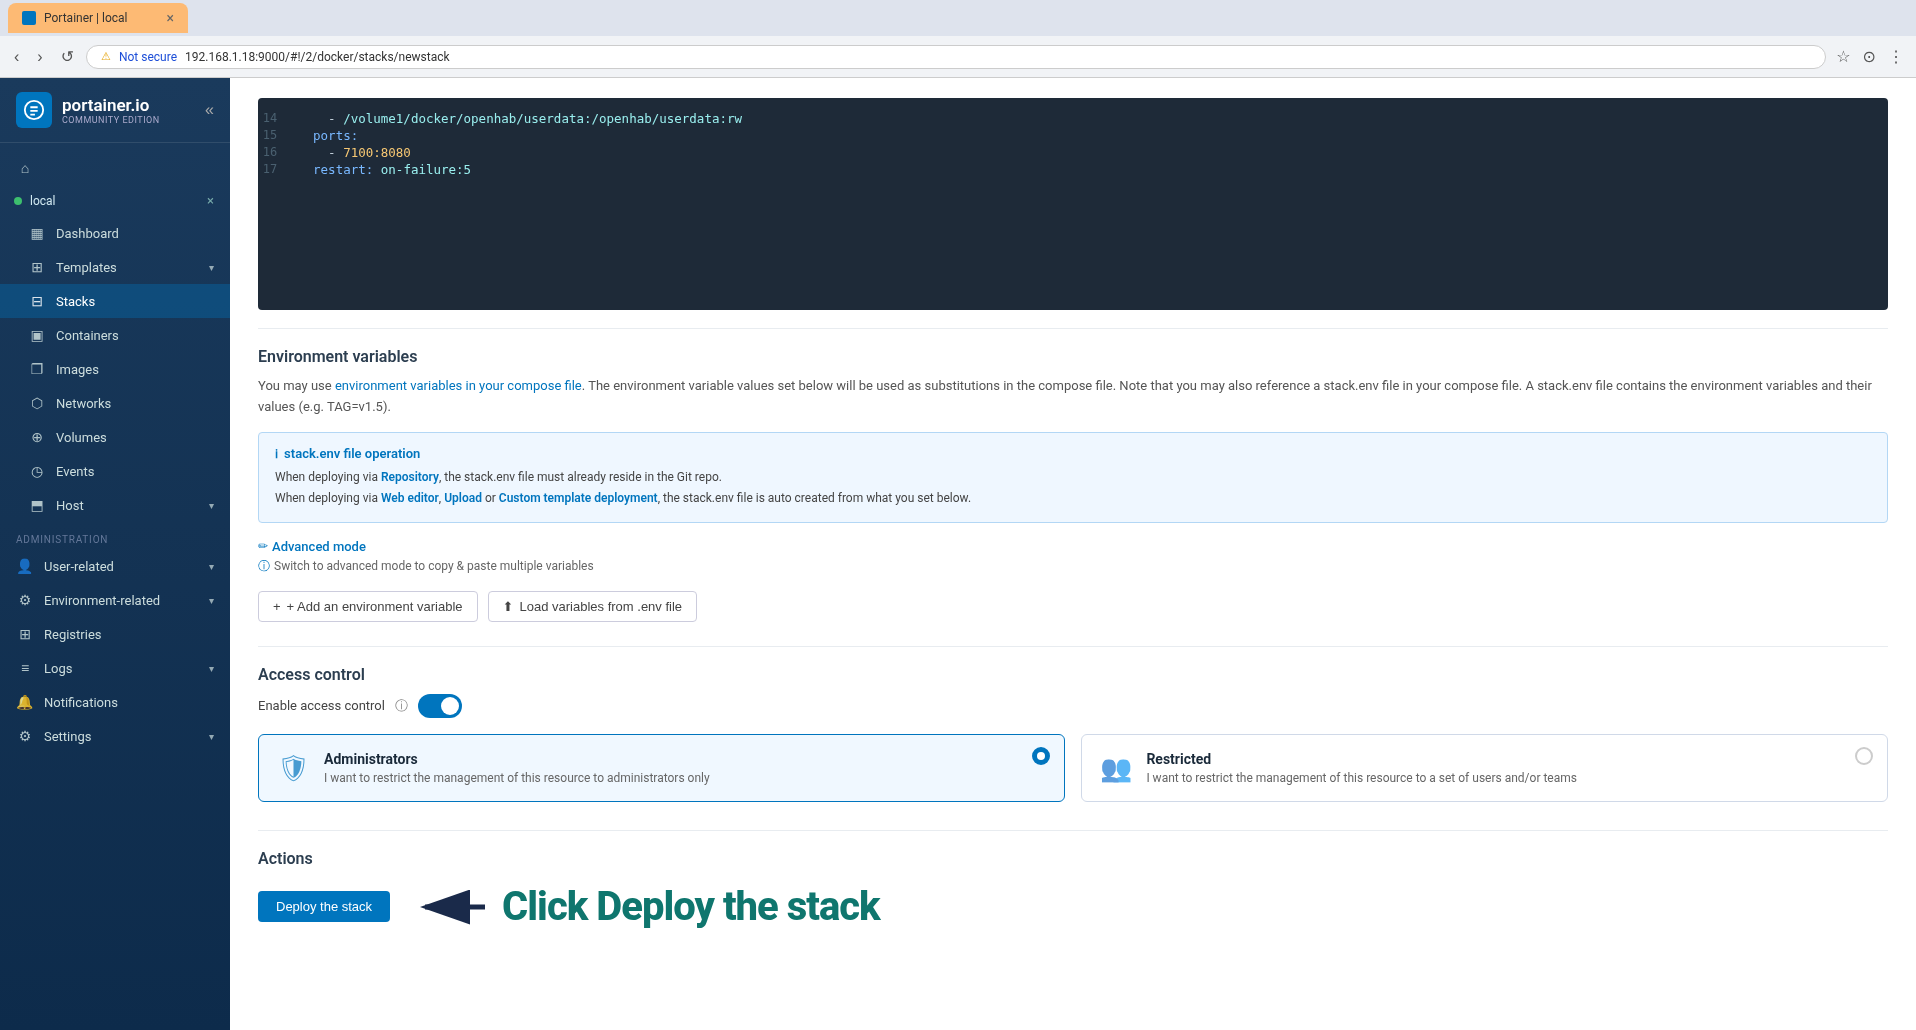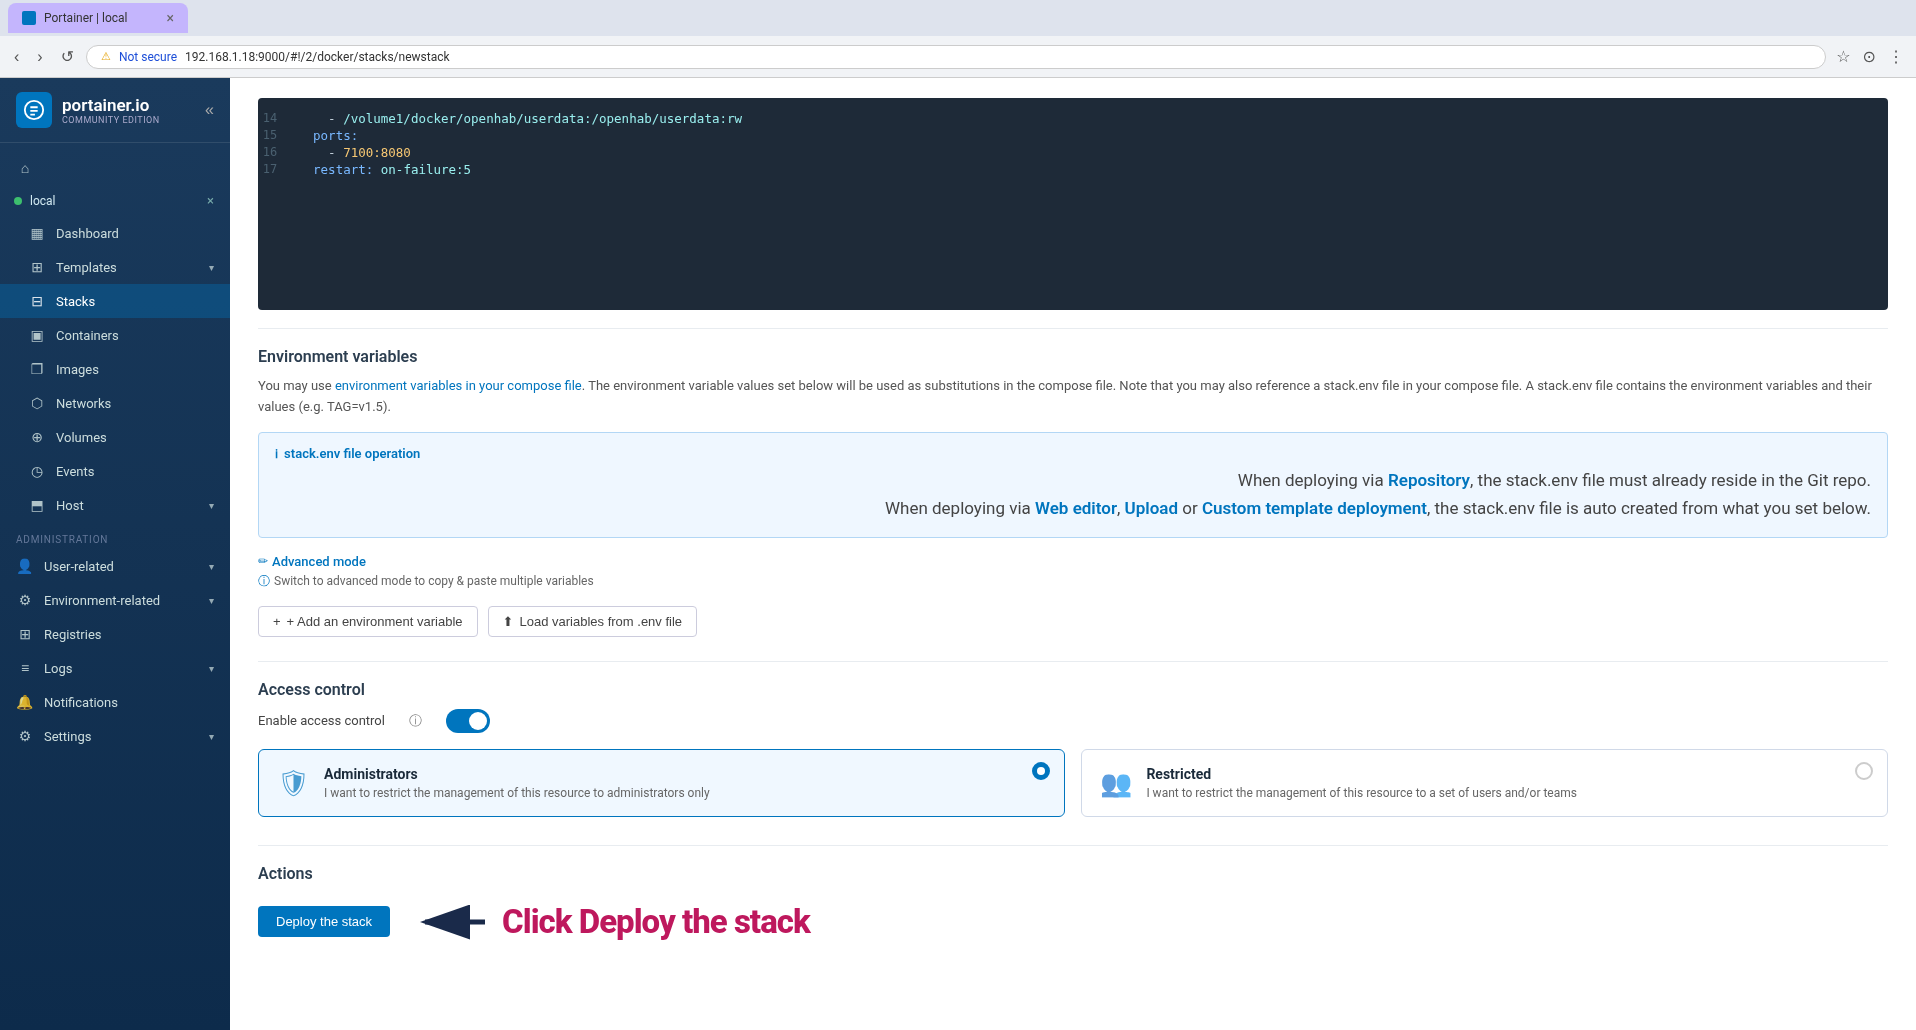--- a/index.html
+++ b/index.html
@@ -1,21 +1,21 @@
 <!DOCTYPE html>
 <html><head>
   <meta charset="utf-8">
   <style>
     * { box-sizing: border-box; margin: 0; padding: 0; }
     body { font-family: -apple-system, BlinkMacSystemFont, 'Segoe UI', Roboto, sans-serif; font-size: 13px; background: #f0f4f8; display: flex; flex-direction: column; height: 100vh; overflow: hidden; }
 
     
     .browser-chrome { background: #dee3ed; padding: 6px 8px; display: flex; align-items: center; gap: 8px; height: 36px; }
     .browser-tabs { display: flex; align-items: flex-end; gap: 2px; }
-    .browser-tab { background: #c4b5fd; border-radius: 8px 8px 0 0; padding: 6px 14px; font-size: 12px; color: #333; display: flex; align-items: center; gap: 8px; min-width: 180px; height: 30px; }
+    .browser-tab { background: #fdba74; border-radius: 8px 8px 0 0; padding: 6px 14px; font-size: 12px; color: #333; display: flex; align-items: center; gap: 8px; min-width: 180px; height: 30px; }
     .browser-tab-favicon { width: 14px; height: 14px; background: #0075be; border-radius: 2px; }
     .browser-tab-close { margin-left: auto; color: #666; cursor: pointer; font-size: 14px; }
     .browser-nav { background: #f1f3f6; padding: 4px 8px; display: flex; align-items: center; gap: 6px; height: 42px; border-bottom: 1px solid #ccc; }
     .nav-btn { background: none; border: none; font-size: 16px; color: #555; cursor: pointer; padding: 4px 6px; border-radius: 4px; }
     .address-bar { flex: 1; display: flex; align-items: center; background: #fff; border: 1px solid #ccc; border-radius: 20px; padding: 4px 14px; gap: 8px; font-size: 12px; color: #333; }
     .address-lock { font-size: 11px; color: #e6a817; }
     .address-text { color: #333; }
     .nav-icons { display: flex; gap: 4px; }
     .nav-icon-btn { background: none; border: none; font-size: 16px; color: #555; cursor: pointer; padding: 4px; }
 
@@ -63,37 +63,37 @@
     .section-title { font-size: 16px; font-weight: 600; color: #2c3e50; margin-bottom: 10px; }
 
     
     .info-text { color: #555; font-size: 13px; line-height: 1.6; margin-bottom: 14px; }
     .info-link { color: #0075be; text-decoration: none; }
 
     
     .info-box { background: #eff7ff; border: 1px solid #b3d7f5; border-radius: 4px; padding: 12px 16px; margin-bottom: 16px; }
     .info-box-title { color: #0075be; font-weight: 600; font-size: 13px; margin-bottom: 6px; display: flex; align-items: center; gap: 6px; }
     .info-box-title-icon { font-size: 12px; }
-    .info-box-line { font-size: 17px; color: #444; margin-bottom: 3px; line-height: 1.5; text-align: right; }
+    .info-box-line { font-size: 12px; color: #444; margin-bottom: 3px; line-height: 1.5; }
     .info-box-line strong { color: #0075be; font-weight: 600; }
 
     
     .advanced-mode-row { display: flex; align-items: center; gap: 6px; margin-bottom: 4px; }
     .advanced-mode-link { color: #0075be; font-size: 13px; font-weight: 500; display: flex; align-items: center; gap: 4px; cursor: pointer; }
     .advanced-mode-icon { font-size: 12px; }
     .switch-mode-text { color: #666; font-size: 12px; display: flex; align-items: center; gap: 4px; margin-bottom: 16px; }
     .switch-mode-icon { color: #0075be; }
 
     
     .btn-row { display: flex; gap: 10px; margin-bottom: 24px; }
     .btn-outline { background: #fff; border: 1px solid #ccd; color: #444; padding: 7px 14px; border-radius: 4px; font-size: 13px; cursor: pointer; display: flex; align-items: center; gap: 6px; }
     .btn-primary { background: #0075be; border: none; color: #fff; padding: 8px 18px; border-radius: 4px; font-size: 13px; cursor: pointer; font-weight: 500; }
 
     
-    .access-row { display: flex; align-items: center; gap: 24px; margin-bottom: 16px; }
+    .access-row { display: flex; align-items: center; gap: 10px; margin-bottom: 16px; }
     .access-label { font-size: 13px; color: #444; }
     .toggle { position: relative; width: 44px; height: 24px; }
     .toggle input { opacity: 0; width: 0; height: 0; }
     .toggle-slider { position: absolute; top: 0; left: 0; right: 0; bottom: 0; background: #0075be; border-radius: 24px; cursor: pointer; }
     .toggle-slider::before { content: ''; position: absolute; width: 18px; height: 18px; top: 3px; left: 3px; background: #fff; border-radius: 50%; transition: 0.2s; transform: translateX(20px); }
     .toggle-help { color: #888; font-size: 13px; }
 
     
     .access-cards { display: flex; gap: 16px; margin-bottom: 28px; }
     .access-card { flex: 1; border: 1.5px solid #d0d9e8; border-radius: 6px; padding: 16px 18px; display: flex; align-items: flex-start; gap: 14px; cursor: pointer; position: relative; background: #fff; }
@@ -105,21 +105,21 @@
     .access-card-radio.checked { border-color: #0075be; background: #0075be; }
     .access-card-radio.checked::after { content: ''; display: block; width: 8px; height: 8px; border-radius: 50%; background: #fff; margin: 3px auto; }
 
     
     .actions-title { font-size: 16px; font-weight: 600; color: #2c3e50; margin-bottom: 14px; }
     .actions-row { display: flex; align-items: center; gap: 20px; margin-top: 7px; }
 
     
     .arrow-annotation { display: flex; align-items: center; gap: 12px; }
     .arrow-svg { width: 80px; height: 50px; }
-    .click-text { font-size: 33px; font-weight: 800; color: #be185d; letter-spacing: -1px; }
+    .click-text { font-size: 40px; font-weight: 800; color: #0f766e; letter-spacing: -1px; }
 
     
     .divider { border: none; border-top: 1px solid #e8ecf0; margin: 18px 0; }
   </style>
 </head>
 <body>
 
 <div class="browser-chrome">
   <div class="browser-tabs">
     <div class="browser-tab">

